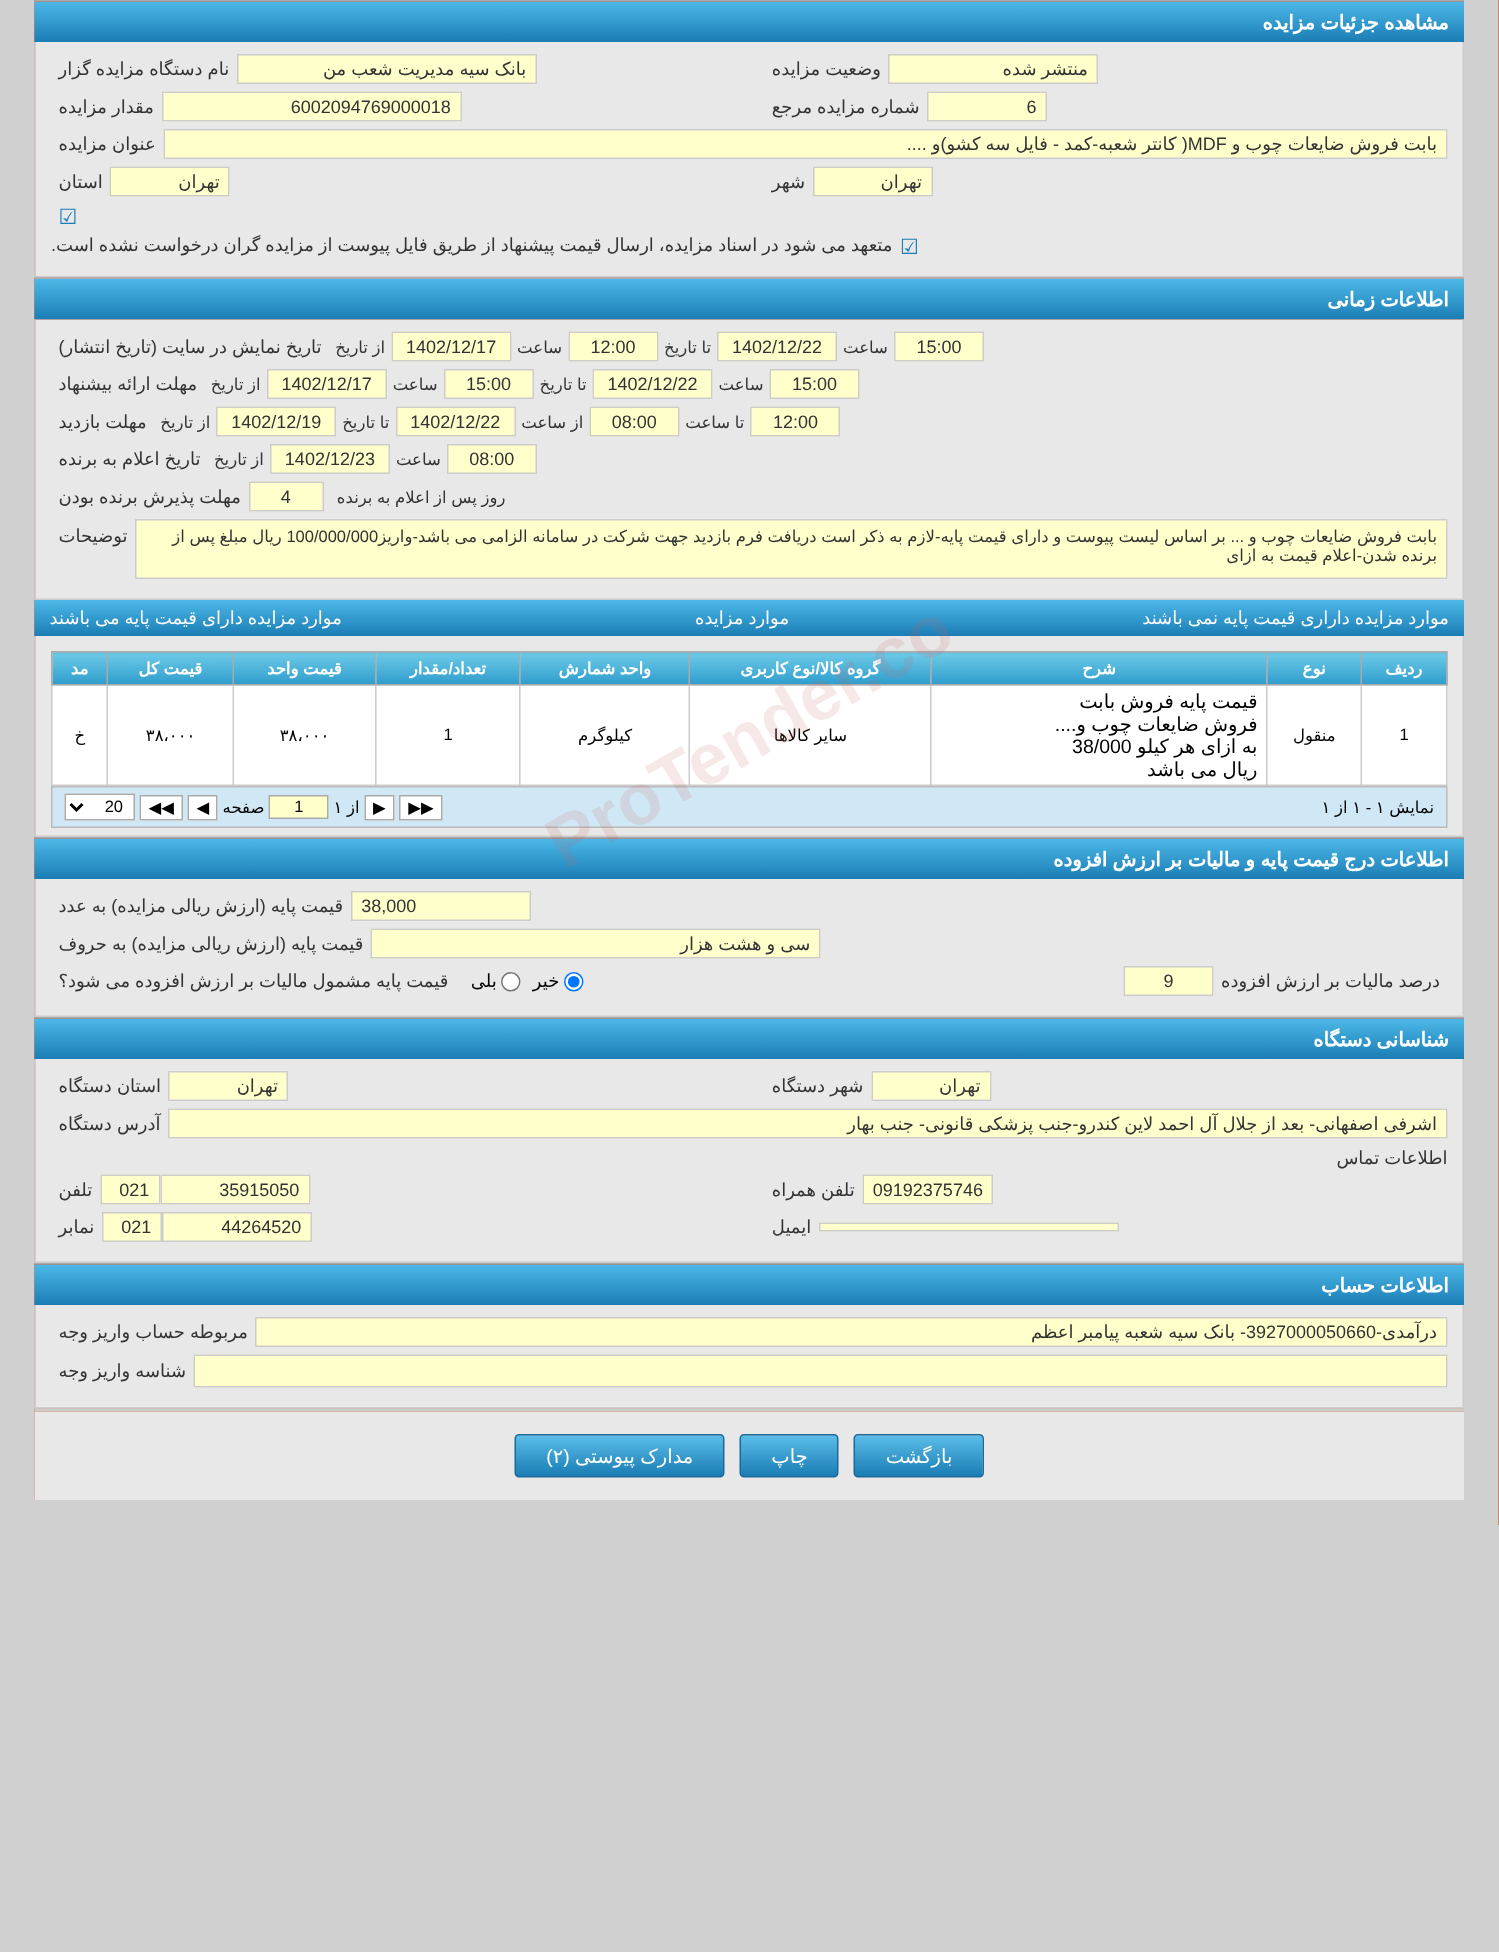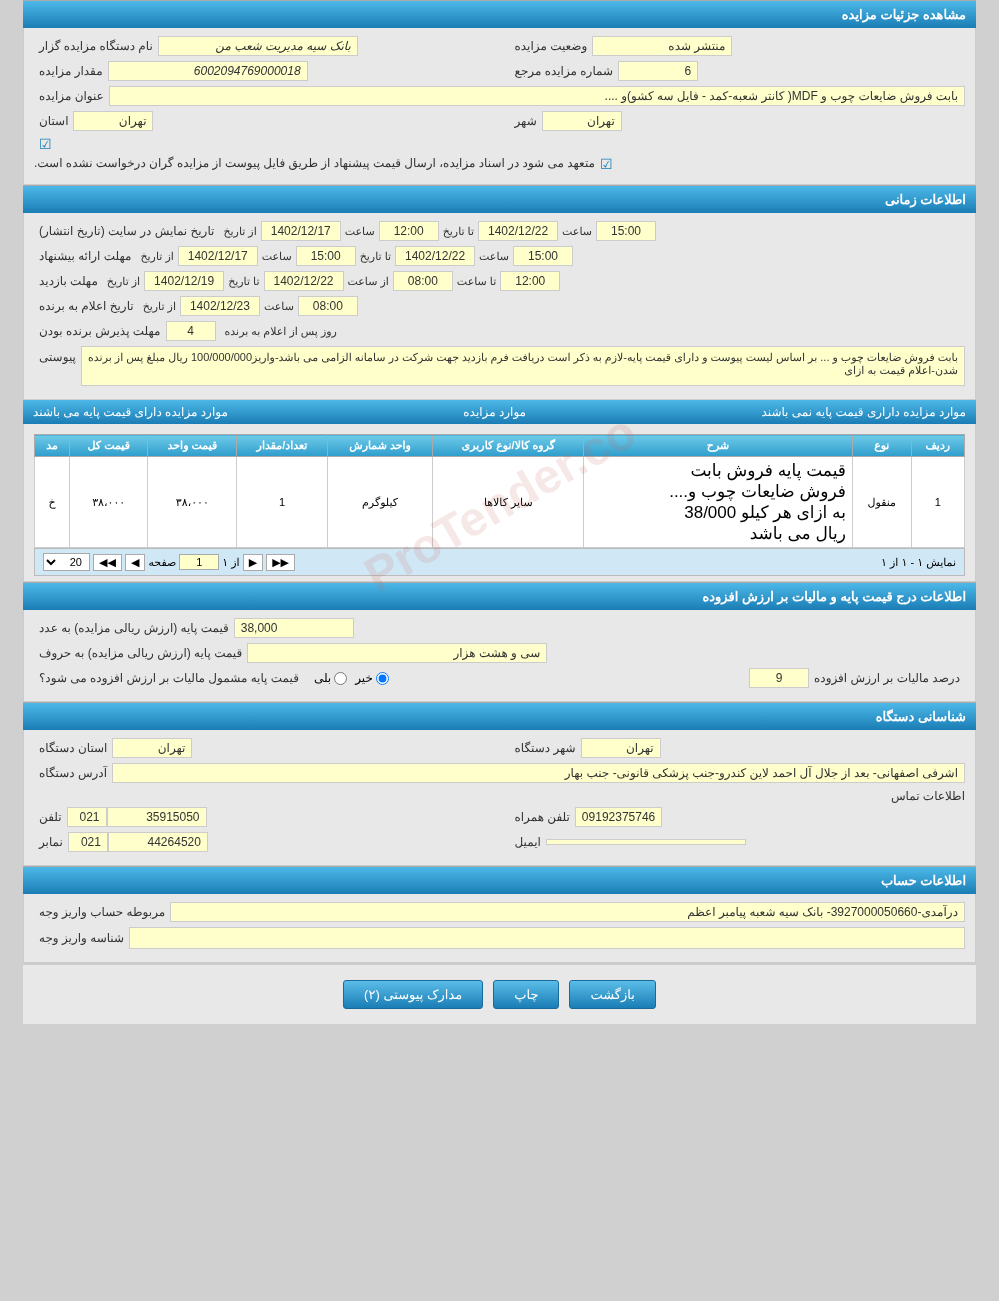--- a/index.html
+++ b/index.html
@@ -44,21 +44,21 @@
     }
     .form-value {
       background: #ffffcc;
       border: 1px solid #ccc;
       padding: 2px 6px;
       min-width: 80px;
       font-size: 12px;
       color: #333;
       text-align: right;
     }
-    .form-value.wide { min-width: 200px; font-style: italic; }
+    .form-value.wide { min-width: 200px; }
     .form-value.medium { min-width: 140px; }
     .form-row-double {
       display: flex;
       justify-content: space-between;
       margin-bottom: 5px;
     }
     .form-group {
       display: flex;
       align-items: center;
       flex: 1;
@@ -120,21 +120,21 @@
       white-space: nowrap;
     }
     .data-table td {
       background: white;
       border: 1px solid #ccc;
       padding: 3px 6px;
       text-align: center;
     }
     .data-table td.desc {
       text-align: right;
-      font-size: 17px;
+      font-size: 13px;
     }
     .table-header-section {
       background: linear-gradient(to bottom, #4db8e8, #1a7db5);
       color: white;
       display: flex;
       justify-content: space-between;
       padding: 5px 10px;
       font-size: 12px;
     }
     .pagination-row {
@@ -339,21 +339,21 @@
     </div>
 
     <div class="time-row">
       <span class="time-separator">روز پس از اعلام به برنده</span>
       <span class="time-value" style="min-width:50px; margin-right:5px;">4</span>
       <span class="form-label">مهلت پذیرش برنده بودن</span>
     </div>
 
     <div class="time-row" style="align-items:flex-start;">
       <div class="desc-text">بابت فروش ضایعات چوب و ... بر اساس لیست پیوست و دارای قیمت پایه-لازم به ذکر است دریافت فرم بازدید جهت شرکت در سامانه الزامی می باشد-واریز100/000/000 ریال مبلغ پس از برنده شدن-اعلام قیمت به ازای</div>
-      <span class="form-label" style="margin-top:4px;">پیوستی</span>
+      <span class="form-label" style="margin-top:4px;">توضیحات</span>
     </div>
   </div>
 
   <div class="table-header-section">
     <span>موارد مزایده داراری قیمت پایه نمی باشند</span>
     <span>موارد مزایده</span>
     <span>موارد مزایده دارای قیمت پایه می باشند</span>
   </div>
   <div class="section-body watermark-container" style="background:#e8e8e8; padding:5px 10px;">
     <div class="watermark">ProTender.co</div>

